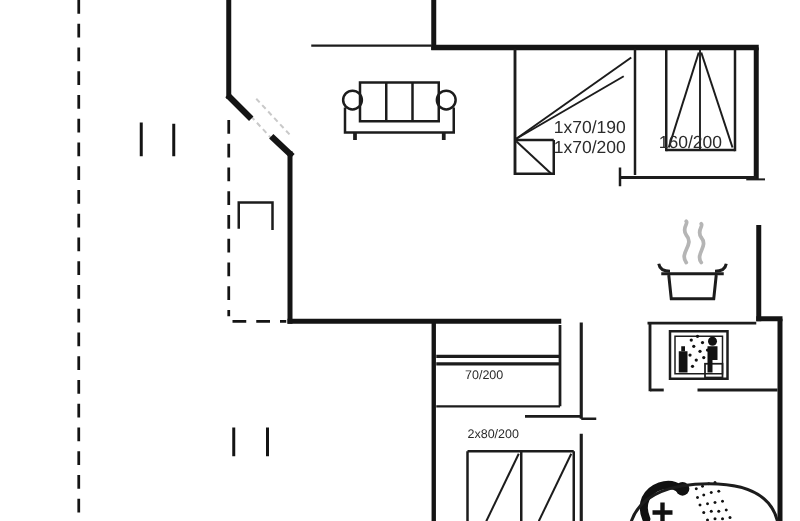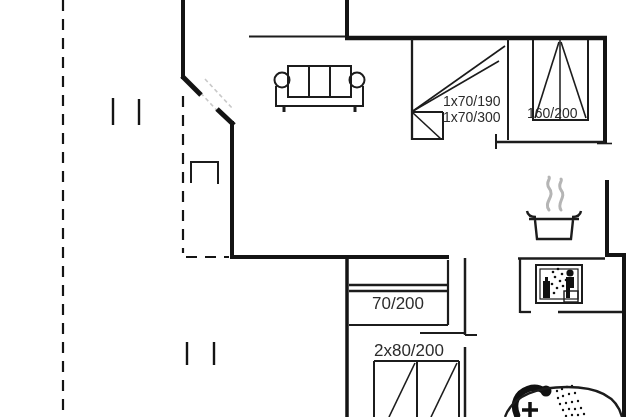--- a/index.html
+++ b/index.html
@@ -12,21 +12,21 @@
   }
   #plan svg{position:absolute;left:0;top:0;}
   .lbl{
     position:absolute;
     color:#2b2b2b;
     font-family:"Liberation Sans", sans-serif;
     white-space:nowrap;
     line-height:1.1;
   }
   .lbl-sm{font-size:14px;}
-  .lbl-md{font-size:17px;}
+  .lbl-md{font-size:10px;}
 </style>
 </head>
 <body>
 
 <div id="plan">
   <svg width="640" height="417" viewBox="0 0 640 417">
 
     <g stroke="#141414" stroke-width="2.2" stroke-dasharray="11 8" fill="none">
       <path d="M63,0 V417"></path>
       <path d="M183,96 V253"></path>
@@ -194,20 +194,20 @@
       <path d="M522,410 H538 M530,402 V417" stroke="#111" stroke-width="3.5" fill="none"></path>
     </g>
 
     <g stroke="#1c1c1c" fill="none" stroke-width="2.4">
       <path d="M505,417 C513,394 540,387 567,387 C597,387 617,396 622,417"></path>
     </g>
   </svg>
 
   <div class="lbl lbl-sm" style="left:443px;top:94px;">1x70/190</div>
 
-  <div class="lbl lbl-sm" style="left:443px;top:110px;">1x70/300</div>
+  <div class="lbl lbl-sm" style="left:443px;top:110px;">1x70/200</div>
 
   <div class="lbl lbl-sm" style="left:527px;top:106px;">160/200</div>
 
   <div class="lbl lbl-md" style="left:372px;top:295px;">70/200</div>
 
   <div class="lbl lbl-md" style="left:374px;top:342px;text-align:center;">2x80/200</div>
 </div>
 
 </body></html>

